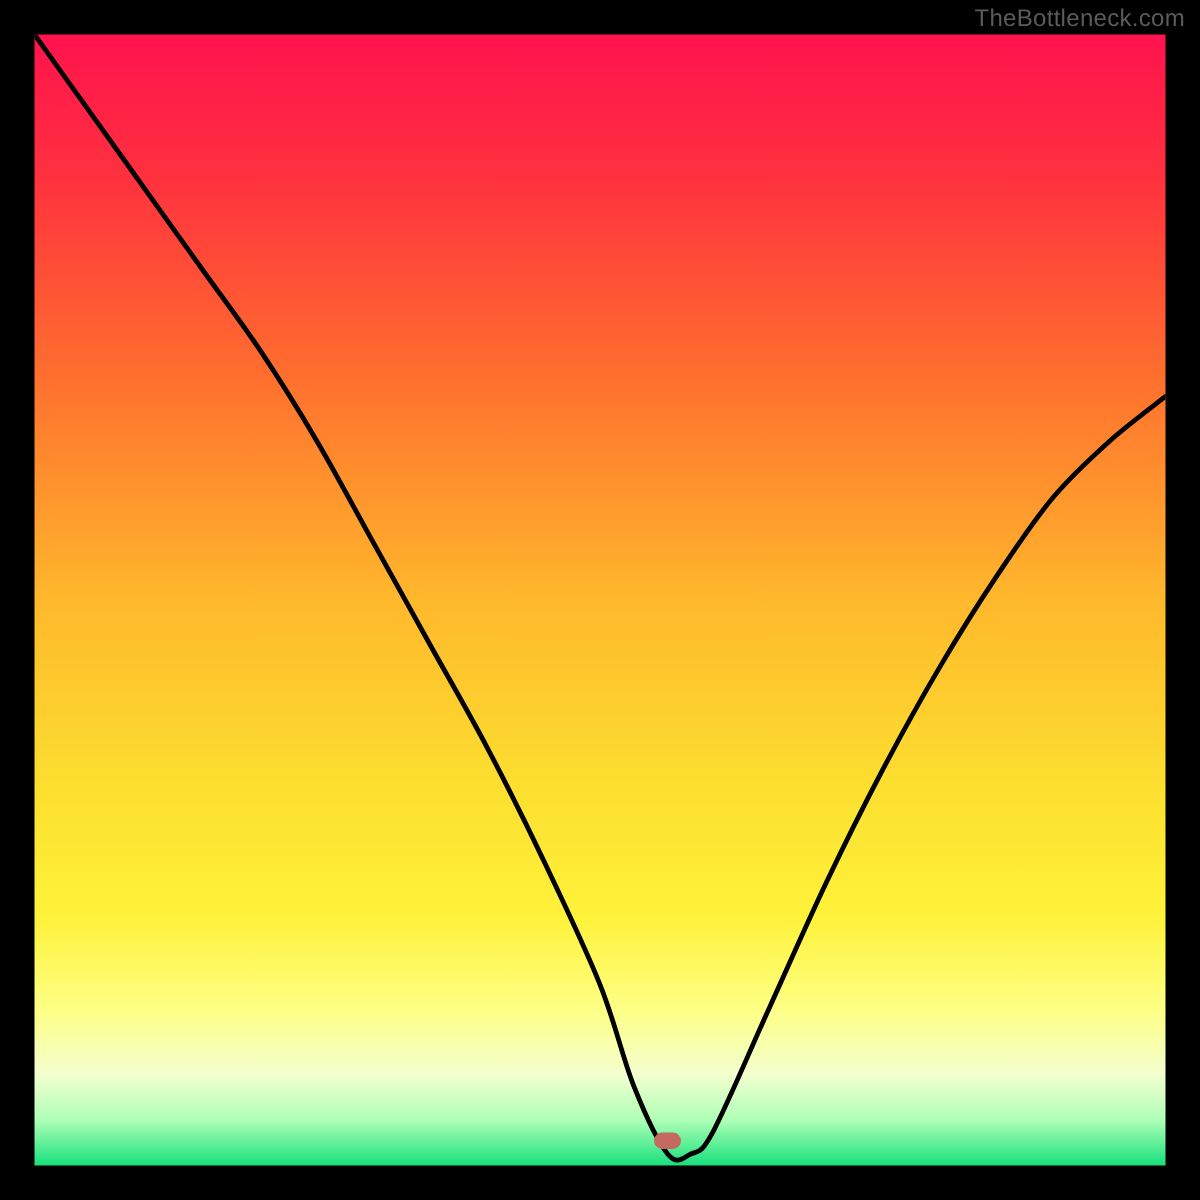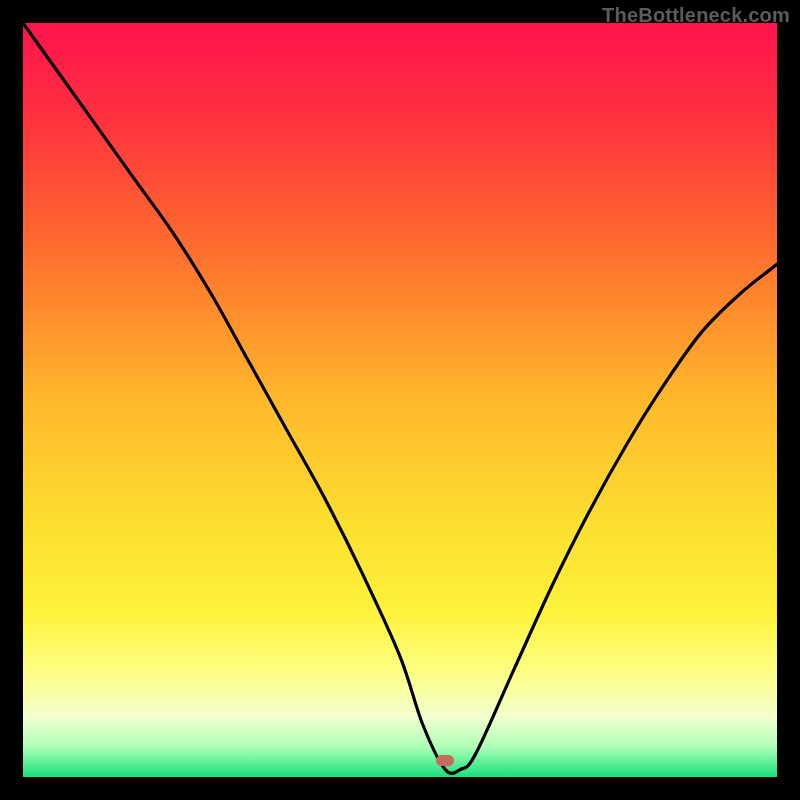--- a/index.html
+++ b/index.html
@@ -34,22 +34,22 @@
     display: block;
   }
   .marker {
     position: absolute;
     border-radius: 6px;
   }
   .watermark {
     position: absolute;
     top: 4px;
     right: 10px;
-    font-size: 20px;
-    font-weight: 700;
+    font-size: 16px;
+    font-weight: 400;
     color: #5b5b5b;
     letter-spacing: 0.2px;
   }
 </style>
 </head>
 <body>
 
 <div class="frame">
 
   <div class="plot-area" style="background: linear-gradient(rgb(255, 19, 77) 0%, rgb(255, 47, 63) 12%, rgb(255, 110, 46) 30%, rgb(255, 184, 44) 50%, rgb(252, 222, 47) 66%, rgb(255, 242, 58) 78%, rgb(253, 255, 130) 86%, rgb(243, 255, 207) 92%, rgb(174, 255, 182) 96%, rgb(24, 224, 124) 100%);">

